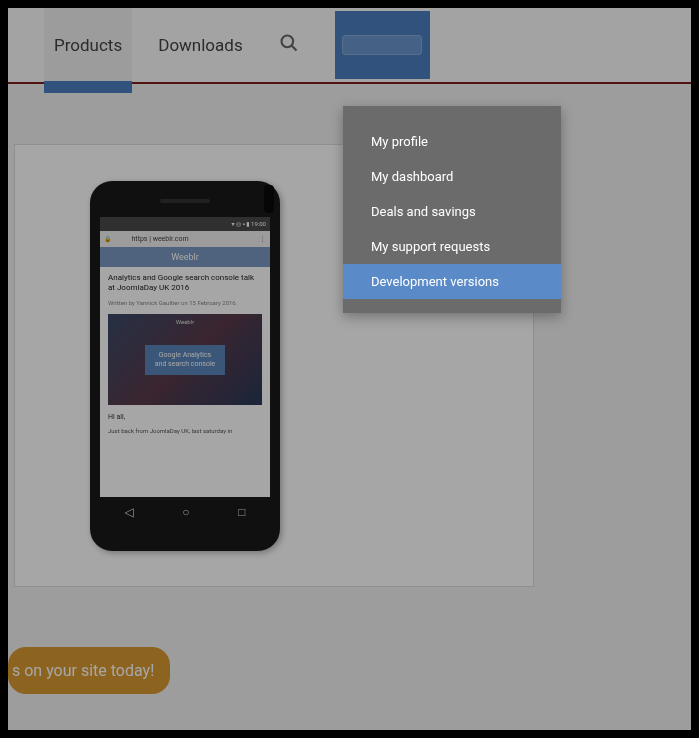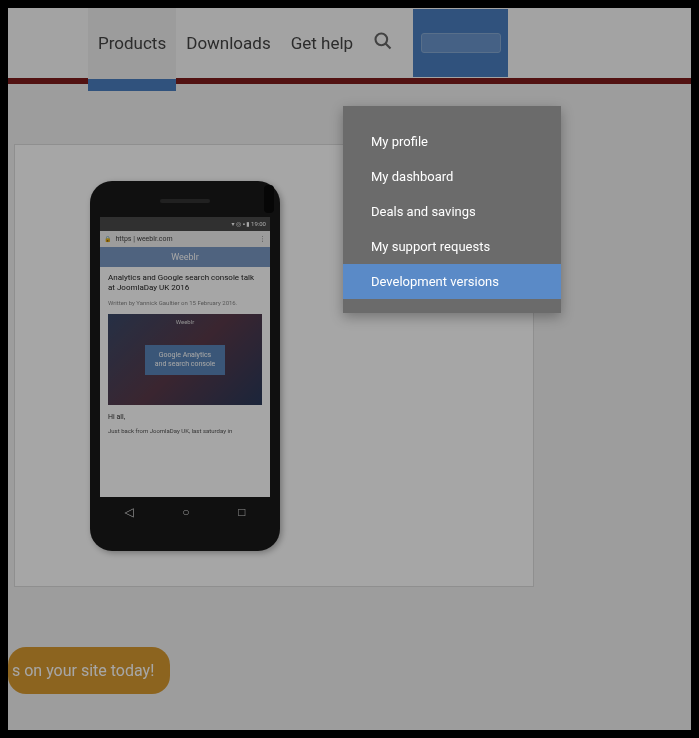--- a/index.html
+++ b/index.html
@@ -25,23 +25,23 @@
       inset: 0;
       background: rgba(0,0,0,0.35);
       z-index: 50;
       pointer-events: none;
     }
     .header {
       height: 76px;
       background: #fafafa;
       display: flex;
       align-items: center;
-      padding-left: 80px;
-      gap: 0;
-      border-bottom: 6px solid #7f1d1d;
+      padding-left: 36px;
+      gap: 16px;
+      border-bottom: 2px solid #7f1d1d;
     }
     .nav-item {
       padding: 0 10px;
       height: 76px;
       display: flex;
       align-items: center;
       color: #444;
       font-size: 17px;
       cursor: pointer;
       position: relative;
@@ -141,21 +141,21 @@
       padding: 0 4px;
       color: #fff;
       font-size: 6px;
     }
     .phone-url {
       height: 16px;
       background: #f0f0f0;
       display: flex;
       align-items: center;
       padding: 0 4px;
-      gap: 4px;
+      gap: 20px;
       font-size: 7px;
       color: #444;
     }
     .phone-url .lock { color: #2a8a2a; font-size: 6px; }
     .phone-url .dots { margin-left: auto; color: #666; }
     .phone-banner {
       height: 20px;
       background: #7a99c3;
       color: #fff;
       display: flex;
@@ -262,23 +262,20 @@
 <body>
 
 <div class="viewport">
 
   <div class="header">
     <div class="nav-item active">
       <span>Products</span>
     </div>
     <div class="nav-item">
       <span>Downloads</span>
-    </div>
-    <div class="nav-item">
-      <span>Get help</span>
     </div>
     <div class="search-icon">
       <svg width="20" height="20" viewBox="0 0 24 24" fill="none" stroke="currentColor" stroke-width="2.5">
         <circle cx="10" cy="10" r="7"></circle>
           <line x1="21" y1="21" x2="15" y2="15"></line>
       </svg>
     </div>
     <div class="account-btn">
       <div class="account-btn-inner"></div>
     </div>

